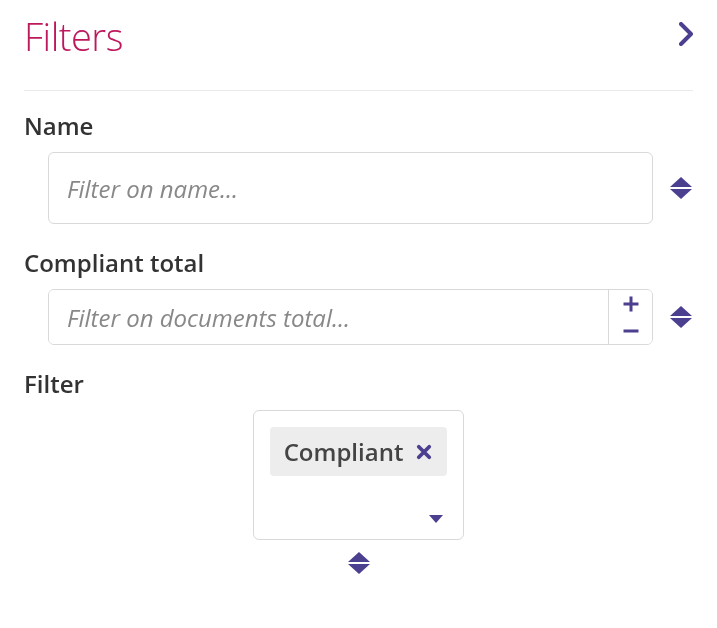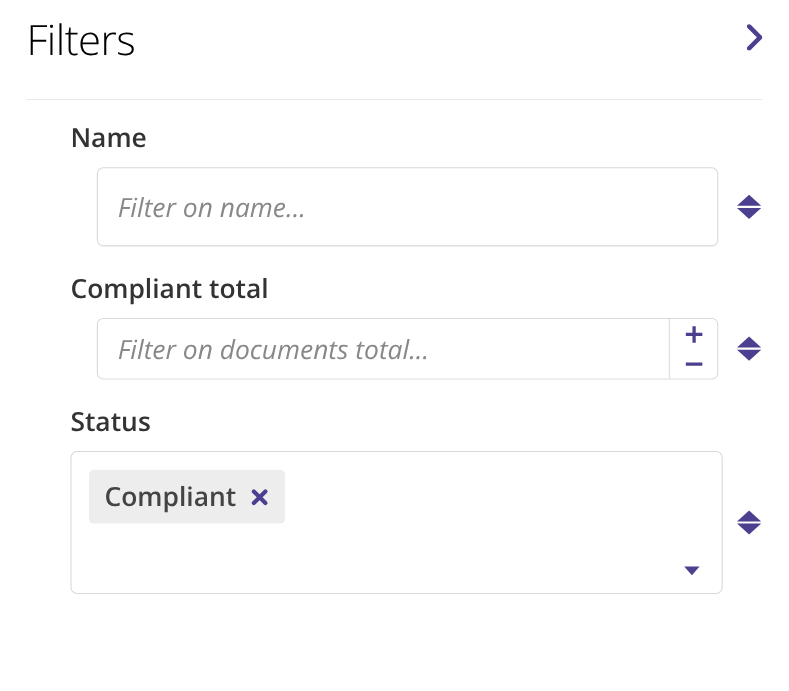--- a/index.html
+++ b/index.html
@@ -18,31 +18,30 @@
       display: flex;
       align-items: center;
       justify-content: space-between;
       padding-bottom: 28px;
       border-bottom: 1px solid #eaeaea;
       margin-bottom: 18px;
     }
     .header h1 {
       font-size: 38px;
       font-weight: 300;
-      color: #000000;
+      color: #be185d;
       letter-spacing: -0.5px;
     }
     .chevron-right {
       width: 14px;
       height: 24px;
       cursor: pointer;
     }
     .filter-group {
       margin-bottom: 22px;
-      margin-left: 40px;
     }
     .filter-label {
       font-size: 24px;
       font-weight: 600;
       color: #333;
       margin-bottom: 10px;
       display: block;
     }
     .filter-row {
       display: flex;
@@ -166,20 +165,21 @@
       width: 0;
       height: 0;
       border-left: 7px solid transparent;
       border-right: 7px solid transparent;
       border-top: 8px solid #4b3f8f;
     }
     .status-row {
       display: flex;
       align-items: center;
       gap: 12px;
+      flex-direction: column;
     }
   </style>
 </head>
 <body>
 
 <div class="header">
   <h1>Filters</h1>
   <div>
     <svg class="chevron-right" viewBox="0 0 14 24" fill="none">
       <path d="M2 2 L12 12 L2 22" stroke="#4b3f8f" stroke-width="4" stroke-linecap="round" stroke-linejoin="round"></path>
@@ -219,21 +219,21 @@
       </div>
     </div>
     <div class="sort-control">
       <div class="sort-arrow-up"></div>
       <div class="sort-arrow-down"></div>
     </div>
   </div>
 </div>
 
 <div class="filter-group">
-  <label class="filter-label">Status</label>
+  <label class="filter-label">Filter</label>
   <div class="status-row">
     <div class="select-wrapper">
       <span class="tag">
         <span>Compliant</span>
         <span class="tag-remove">
           <svg width="18" height="18" viewBox="0 0 24 24">
             <path d="M5 5 L19 19 M19 5 L5 19" stroke="#4b3f8f" stroke-width="5" stroke-linecap="round"></path>
           </svg>
         </span>
       </span>

